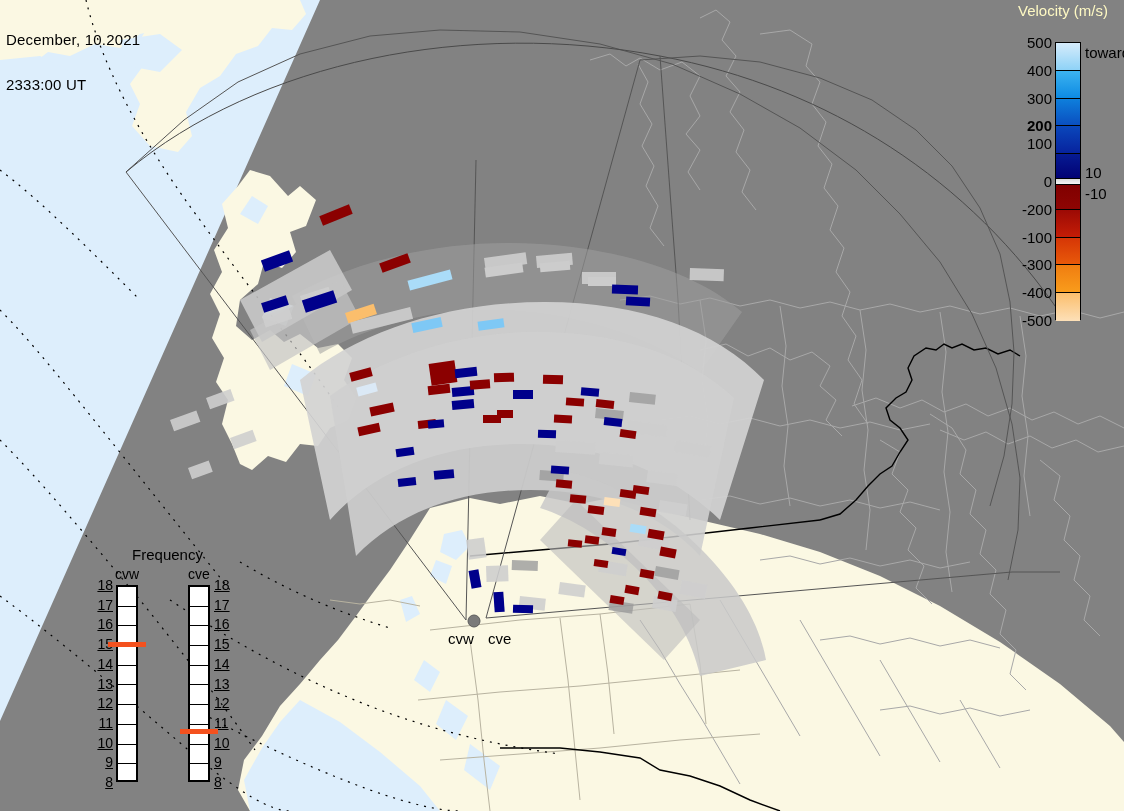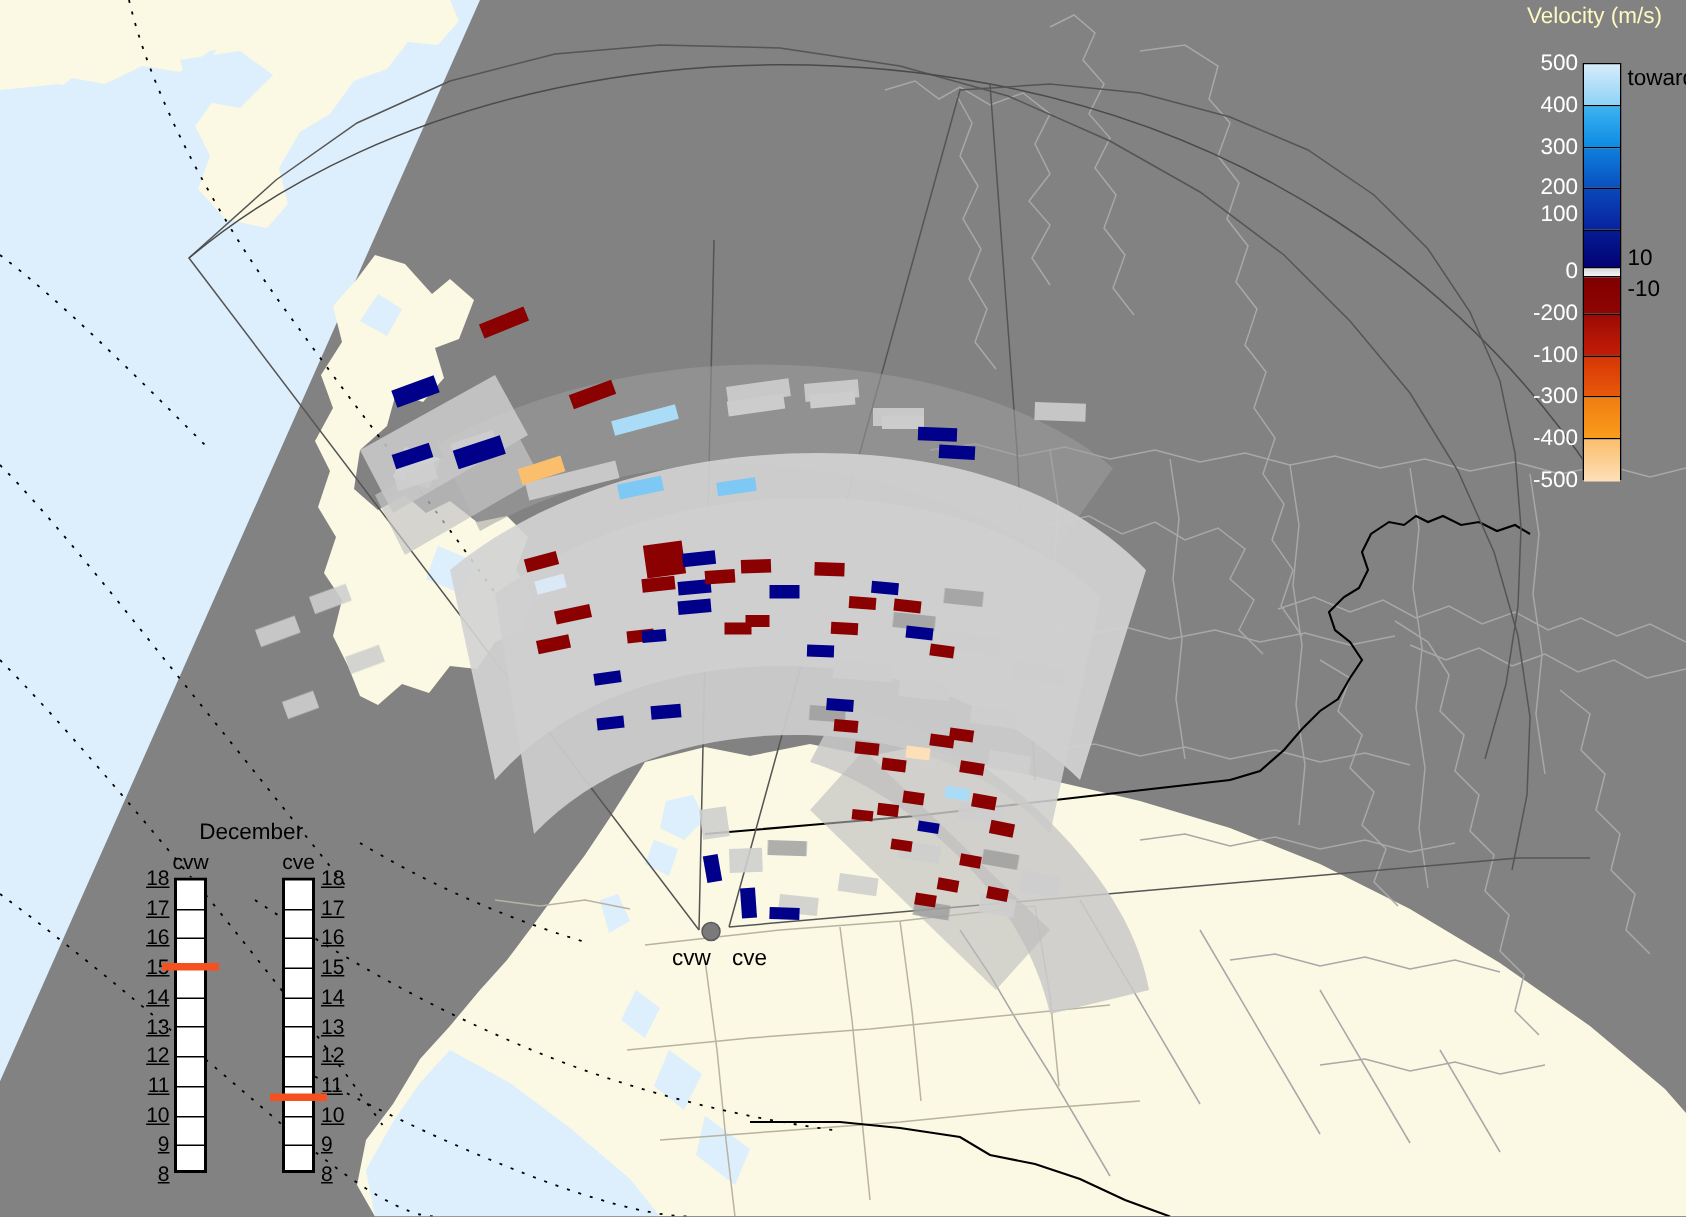--- a/index.html
+++ b/index.html
@@ -16,21 +16,21 @@
 
   
   #colorbar-panel{position:absolute;left:1000px;top:0px;width:124px;height:340px;z-index:40;}
   #cb-title{position:absolute;left:2px;top:2px;width:122px;text-align:center;
     font-size:15px;color:#fef9c3;white-space:nowrap;}
   #cb-bar{position:absolute;left:55px;top:42px;width:26px;height:278px;
     border:1px solid #000;box-sizing:border-box;background:#fff;}
   .cb-seg{position:absolute;left:0;width:100%;box-sizing:border-box;
     border-bottom:1px solid #000;}
   .cb-seg:last-child{border-bottom:none;}
-  .cb-tick{position:absolute;right:72px;font-size:15px;color:#ffffff;
+  .cb-tick{position:absolute;right:72px;font-size:15px;color:#000000;
     text-align:right;white-space:nowrap;transform:translateY(-50%);}
   .cb-side{position:absolute;left:85px;font-size:15px;color:#000;
     white-space:nowrap;transform:translateY(-50%);}
 
   
   #freq-panel{position:absolute;left:95px;top:546px;width:145px;height:248px;z-index:40;}
   #freq-title{position:absolute;left:0;top:0;width:145px;text-align:center;
     font-size:15px;color:#000;}
   .freq-col-label{position:absolute;top:20px;font-size:14px;color:#000;text-align:center;width:40px;}
   .freq-bar{position:absolute;top:39px;width:22px;height:197px;
@@ -343,20 +343,24 @@
           <rect x="658" y="592" width="14" height="8" fill="#8b0000" transform="rotate(11 665 596)"></rect>
           <rect x="494" y="592" width="10" height="20" fill="#00008b" transform="rotate(-4 499 602)"></rect>
           <rect x="470" y="570" width="10" height="18" fill="#00008b" transform="rotate(-10 475 579)"></rect>
           <rect x="513" y="605" width="20" height="8" fill="#00008b" transform="rotate(2 523 609)"></rect>
         </g>
 
       <circle cx="474" cy="621" r="6" fill="#7a7a7a" stroke="#5a5a5a" stroke-width="1"></circle>
     </g>
   </svg>
 
+  <div id="timestamp">
+    <div>December, 10.2021</div>
+    <div>2333:00 UT</div>
+  </div>
 
   <div class="site-label" style="left:448px;top:630px;">cvw</div>
   <div class="site-label" style="left:488px;top:630px;">cve</div>
 
   <div id="colorbar-panel">
     <div id="cb-title">Velocity (m/s)</div>
     <div id="cb-bar">
         <div class="cb-seg" style="top: 0px; height: 27.8px; background: linear-gradient(rgb(214, 236, 251), rgb(142, 210, 247));"></div>
         <div class="cb-seg" style="top: 27.8px; height: 27.8px; background: linear-gradient(rgb(60, 179, 240), rgb(13, 138, 227));"></div>
         <div class="cb-seg" style="top: 55.6px; height: 27.8px; background: linear-gradient(rgb(14, 127, 220), rgb(10, 79, 192));"></div>
@@ -366,37 +370,37 @@
         <div class="cb-seg" style="top: 141.78px; height: 25.02px; background: linear-gradient(rgb(128, 0, 0), rgb(142, 5, 3));"></div>
         <div class="cb-seg" style="top: 166.8px; height: 27.8px; background: linear-gradient(rgb(156, 10, 5), rgb(196, 29, 6));"></div>
         <div class="cb-seg" style="top: 194.6px; height: 27.8px; background: linear-gradient(rgb(214, 54, 6), rgb(232, 89, 10));"></div>
         <div class="cb-seg" style="top: 222.4px; height: 27.8px; background: linear-gradient(rgb(240, 125, 16), rgb(249, 156, 28));"></div>
         <div class="cb-seg" style="top: 250.2px; height: 27.8px; background: linear-gradient(rgb(251, 190, 108), rgb(253, 224, 184));"></div>
       </div>
     <div id="cb-ticks">
         <div class="cb-tick" style="top: 42px;">500</div>
         <div class="cb-tick" style="top: 69.8px;">400</div>
         <div class="cb-tick" style="top: 97.6px;">300</div>
-        <div class="cb-tick" style="top: 125.4px;">200</div>
+        <div class="cb-tick" style="top: 125.4px; font-weight: bold;">200</div>
         <div class="cb-tick" style="top: 143px;">100</div>
         <div class="cb-tick" style="top: 181px;">0</div>
         <div class="cb-tick" style="top: 208.8px;">-200</div>
         <div class="cb-tick" style="top: 236.6px;">-100</div>
         <div class="cb-tick" style="top: 264.4px;">-300</div>
         <div class="cb-tick" style="top: 292.2px;">-400</div>
         <div class="cb-tick" style="top: 320px;">-500</div>
       </div>
     <div class="cb-side" id="cb-toward" style="top:52px;">toward</div>
     <div class="cb-side" id="cb-zero-up" style="top:172px;">10</div>
     <div class="cb-side" id="cb-zero-dn" style="top:193px;">-10</div>
     <div class="cb-side" id="cb-away" style="top:311px;margin-left:47px;">away</div>
   </div>
 
   <div id="freq-panel">
-    <div id="freq-title">December</div>
+    <div id="freq-title">Frequency</div>
 
     <div class="freq-col-label" style="left:12px;">cvw</div>
     <div class="freq-col-label" style="left:84px;">cve</div>
 
     <div class="freq-bar" id="freq-bar-cvw" style="left:21px;">
         <div class="freq-cell" style="height: 19.7px;"></div>
         <div class="freq-cell" style="height: 19.7px;"></div>
         <div class="freq-cell" style="height: 19.7px;"></div>
         <div class="freq-cell" style="height: 19.7px;"></div>
         <div class="freq-cell" style="height: 19.7px;"></div>

